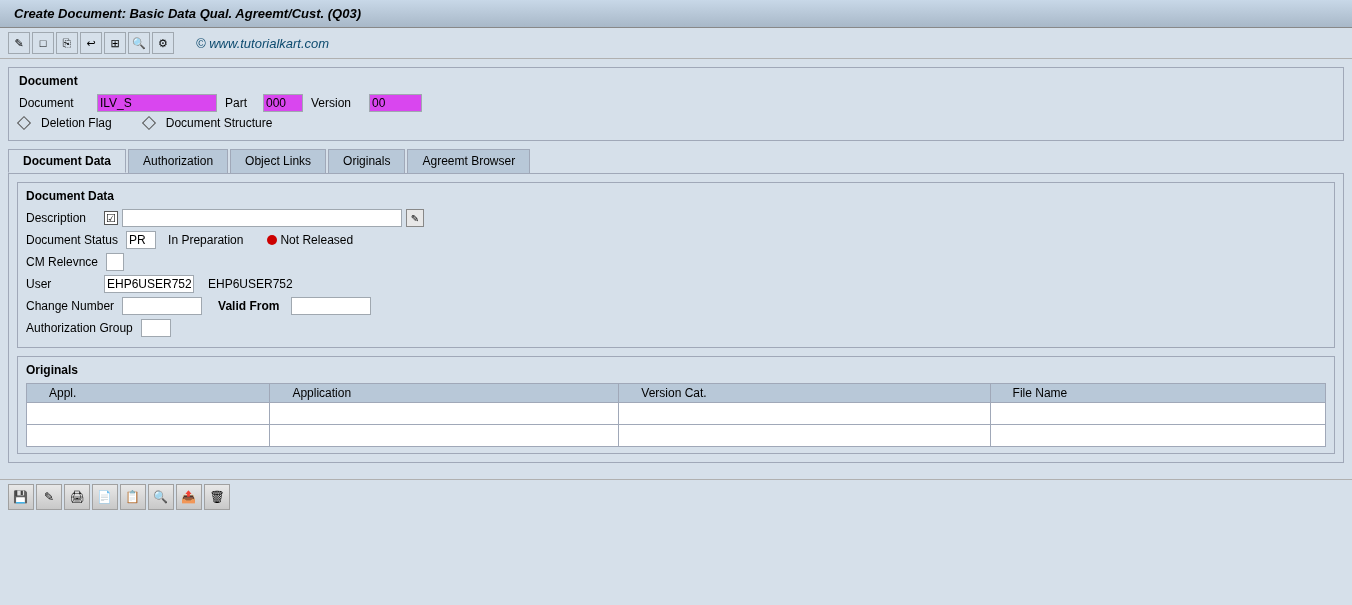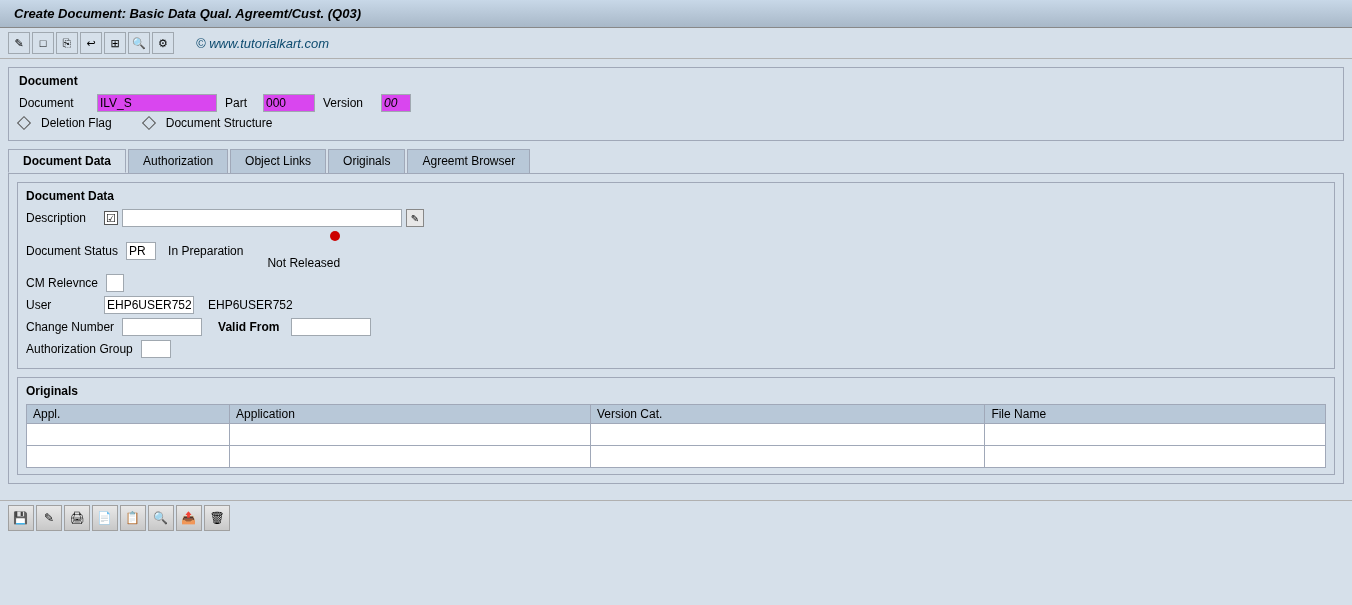--- a/index.html
+++ b/index.html
@@ -133,23 +133,22 @@
     .status-code {
       width: 30px;
       border: 1px solid #a0a8b0;
       background: #fff;
       height: 18px;
       font-size: 12px;
       padding: 0 2px;
     }
     .not-released {
       display: flex;
-      align-items: flex-end;
-      gap: 15px;
-      flex-direction: column;
+      align-items: center;
+      gap: 3px;
     }
     .red-circle {
       width: 10px;
       height: 10px;
       border-radius: 50%;
       background: #cc0000;
       display: inline-block;
     }
     .cm-relevnce {
       width: 18px;
@@ -204,21 +203,21 @@
       padding: 6px 8px;
     }
     .originals-table {
       width: 100%;
       border-collapse: collapse;
       font-size: 12px;
     }
     .originals-table th {
       background: #b8c8d8;
       border: 1px solid #a0a8b8;
-      padding: 2px 6px;
+      padding: 2px 22px;
       font-weight: normal;
       text-align: left;
     }
     .originals-table td {
       background: #fff;
       border: 1px solid #a0a8b8;
       padding: 2px 6px;
       height: 22px;
     }
     .bottom-toolbar {
@@ -269,23 +268,23 @@
 </div>
 
 <div class="main-content">
 
   <div class="section-box">
     <div class="section-title">Document</div>
     <div class="field-row">
       <span class="field-label">Document</span>
       <input class="field-input" style="width: 120px;" value="ILV_S">
       <span class="field-label" style="min-width:30px;">Part</span>
-      <input class="field-input" style="width: 52px;" value="000">
+      <input class="field-input" style="width: 40px;" value="000">
       <span class="field-label" style="min-width:50px;">Version</span>
-      <input class="field-input" style="width: 30px; font-style: italic;" value="00">
+      <input class="field-input" style="width: 53px;" value="00">
     </div>
     <div class="field-row">
       <span class="diamond"></span>
       <span>Deletion Flag</span>
       <span style="margin-left:24px;" class="diamond"></span>
       <span>Document Structure</span>
     </div>
   </div>
 
   <div class="tabs-container">

